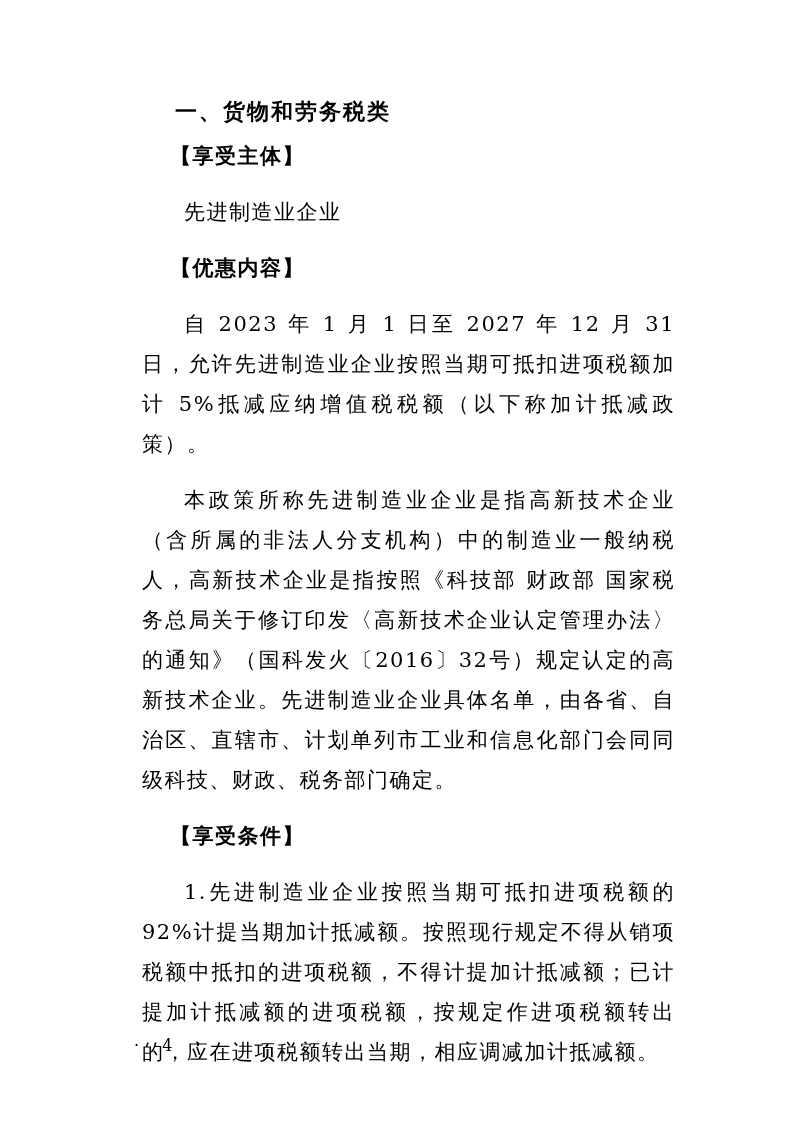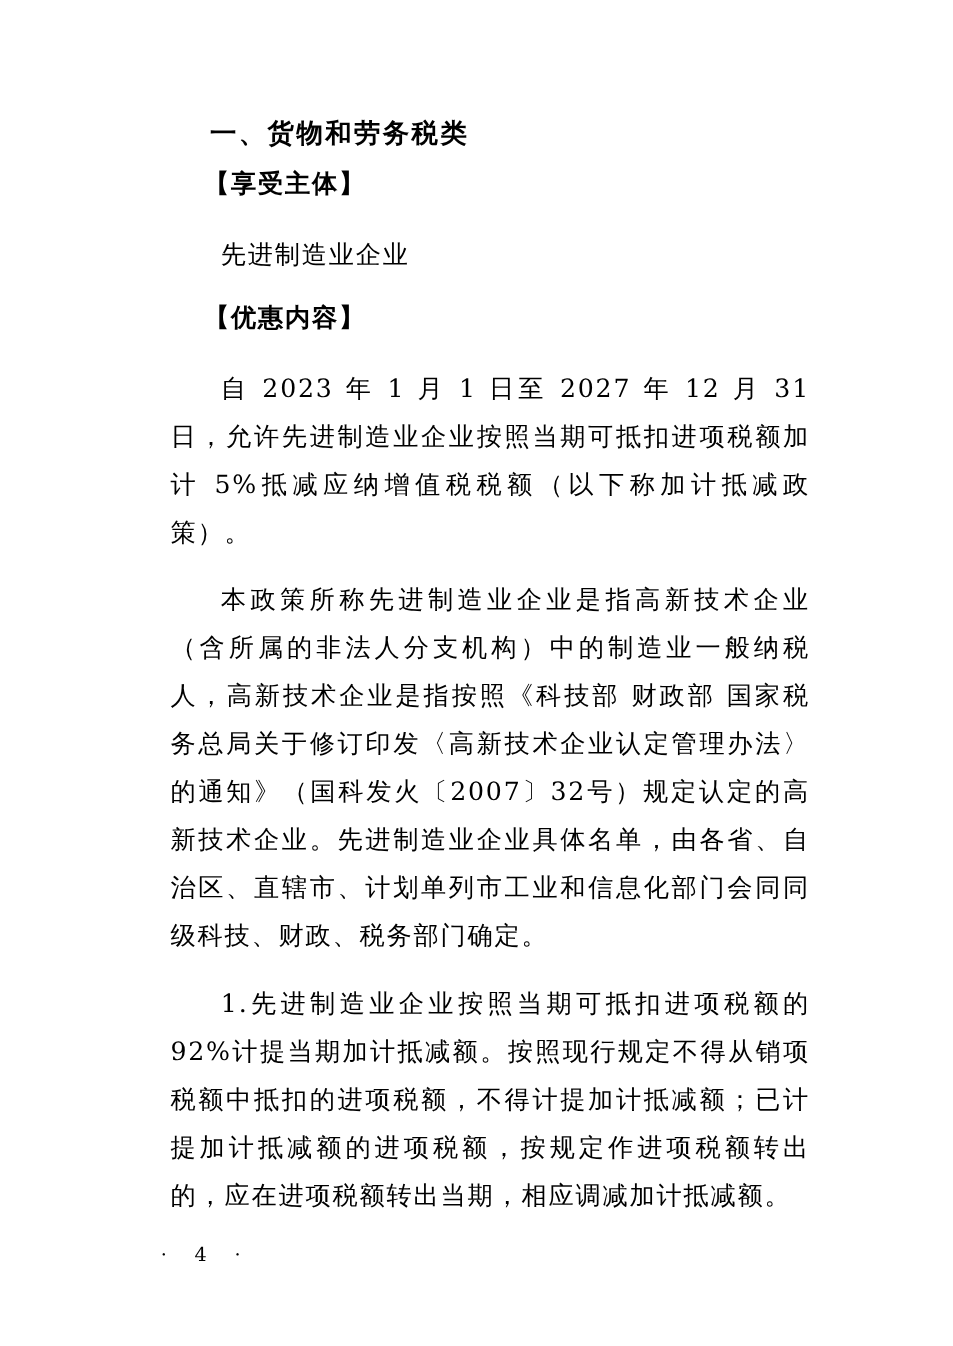--- a/index.html
+++ b/index.html
@@ -40,21 +40,21 @@
   .section-title {
     font-family: "DejaVu Serif", serif;
     font-weight: bold;
     font-size: 21px;
     line-height: 40px;
     letter-spacing: 1.5px;
     text-indent: 44px;
     margin: 8px 0 0 0;
   }
   .label-heading {
-    font-family: Liberation Mono, monospace;
+    font-family: Liberation Sans, sans-serif;
     font-weight: bold;
     font-size: 21px;
     line-height: 40px;
     letter-spacing: 1.5px;
     text-indent: 44px;
     margin: 4px 0 0 0;
   }
   .label-heading.spaced {
     margin-top: 8px;
   }
@@ -84,20 +84,21 @@
   <div class="content">
 
     <h1 class="chapter-title">一、货物和劳务税类</h1>
 
 
     <h3 class="label-heading">【享受主体】</h3>
     <p class="para">先进制造业企业</p>
 
     <h3 class="label-heading">【优惠内容】</h3>
     <p class="para">自 2023 年 1 月 1 日至 2027 年 12 月 31 日，允许先进制造业企业按照当期可抵扣进项税额加计 5%抵减应纳增值税税额（以下称加计抵减政策）。</p>
-    <p class="para">本政策所称先进制造业企业是指高新技术企业（含所属的非法人分支机构）中的制造业一般纳税人，高新技术企业是指按照《科技部 财政部 国家税务总局关于修订印发〈高新技术企业认定管理办法〉的通知》（国科发火〔2007〕32号）规定认定的高新技术企业。先进制造业企业具体名单，由各省、自治区、直辖市、计划单列市工业和信息化部门会同同级科技、财政、税务部门确定。</p>
+    <p class="para">本政策所称先进制造业企业是指高新技术企业（含所属的非法人分支机构）中的制造业一般纳税人，高新技术企业是指按照《科技部 财政部 国家税务总局关于修订印发〈高新技术企业认定管理办法〉的通知》（国科发火〔2016〕32号）规定认定的高新技术企业。先进制造业企业具体名单，由各省、自治区、直辖市、计划单列市工业和信息化部门会同同级科技、财政、税务部门确定。</p>
 
+    <h3 class="label-heading spaced">【享受条件】</h3>
     <p class="para">1.先进制造业企业按照当期可抵扣进项税额的 92%计提当期加计抵减额。按照现行规定不得从销项税额中抵扣的进项税额，不得计提加计抵减额；已计提加计抵减额的进项税额，按规定作进项税额转出的，应在进项税额转出当期，相应调减加计抵减额。</p>
 
   </div>
 
   <div class="footer">· 4 ·</div>
 </div>
 
 </body></html>

